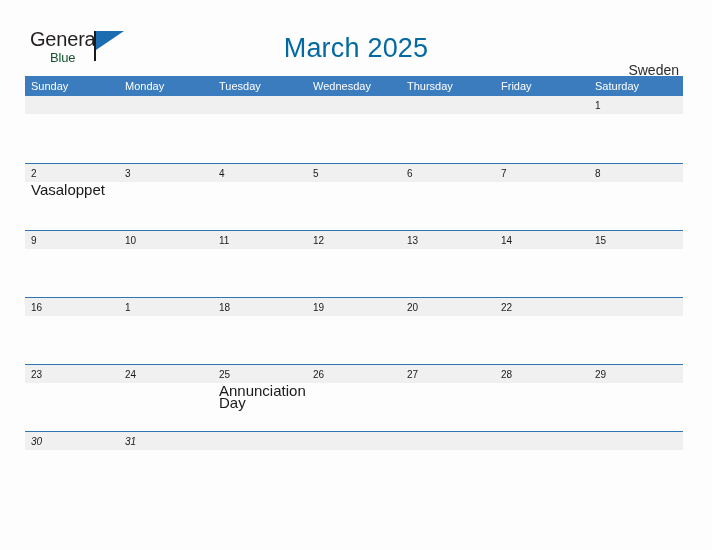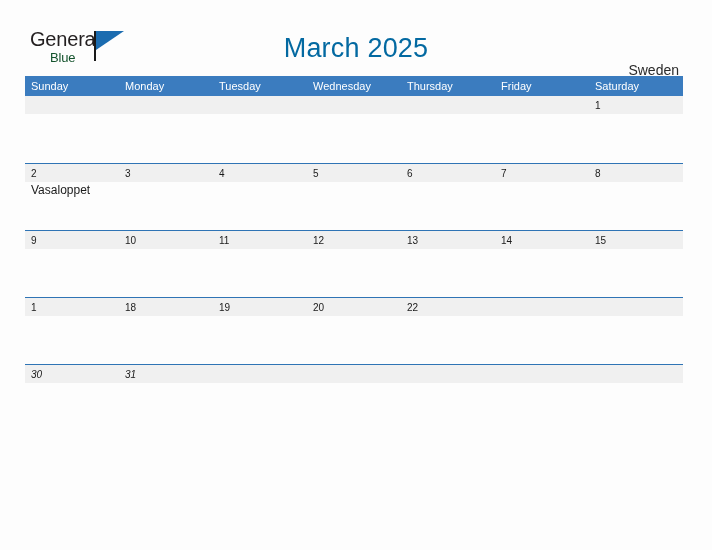--- a/index.html
+++ b/index.html
@@ -165,21 +165,21 @@
     top: 18px;
     width: 658px;
     height: 49px;
     display: flex;
   }
   .event-cell {
     width: 94px;
     box-sizing: border-box;
     padding-left: 6px;
     padding-top: 2px;
-    font-size: 12px;
+    font-size: 15px;
     color: #1a1a1a;
     line-height: 12px;
     overflow: hidden;
   }
 </style>
 </head>
 <body>
 
 <div class="page">
 
@@ -268,37 +268,58 @@
         <div class="event-cell"></div>
         <div class="event-cell"></div>
         <div class="event-cell"></div>
         <div class="event-cell"></div>
         <div class="event-cell"></div>
       </div>
     </div>
 
     <div class="week-row">
       <div class="date-band">
+        <div class="date-cell">16</div>
         <div class="date-cell">1</div>
         <div class="date-cell">18</div>
         <div class="date-cell">19</div>
         <div class="date-cell">20</div>
         <div class="date-cell">22</div>
       </div>
       <div class="event-layer">
         <div class="event-cell"></div>
         <div class="event-cell"></div>
         <div class="event-cell"></div>
         <div class="event-cell"></div>
         <div class="event-cell"></div>
         <div class="event-cell"></div>
         <div class="event-cell"></div>
       </div>
     </div>
 
+    <div class="week-row">
+      <div class="date-band">
+        <div class="date-cell">23</div>
+        <div class="date-cell">24</div>
+        <div class="date-cell">25</div>
+        <div class="date-cell">26</div>
+        <div class="date-cell">27</div>
+        <div class="date-cell">28</div>
+        <div class="date-cell">29</div>
+      </div>
+      <div class="event-layer">
+        <div class="event-cell"></div>
+        <div class="event-cell"></div>
+        <div class="event-cell">Annunciation Day</div>
+        <div class="event-cell"></div>
+        <div class="event-cell"></div>
+        <div class="event-cell"></div>
+        <div class="event-cell"></div>
+      </div>
+    </div>
 
     <div class="week-row last">
       <div class="date-band">
         <div class="date-cell">30</div>
         <div class="date-cell">31</div>
         <div class="date-cell"></div>
         <div class="date-cell"></div>
         <div class="date-cell"></div>
         <div class="date-cell"></div>
         <div class="date-cell"></div>

